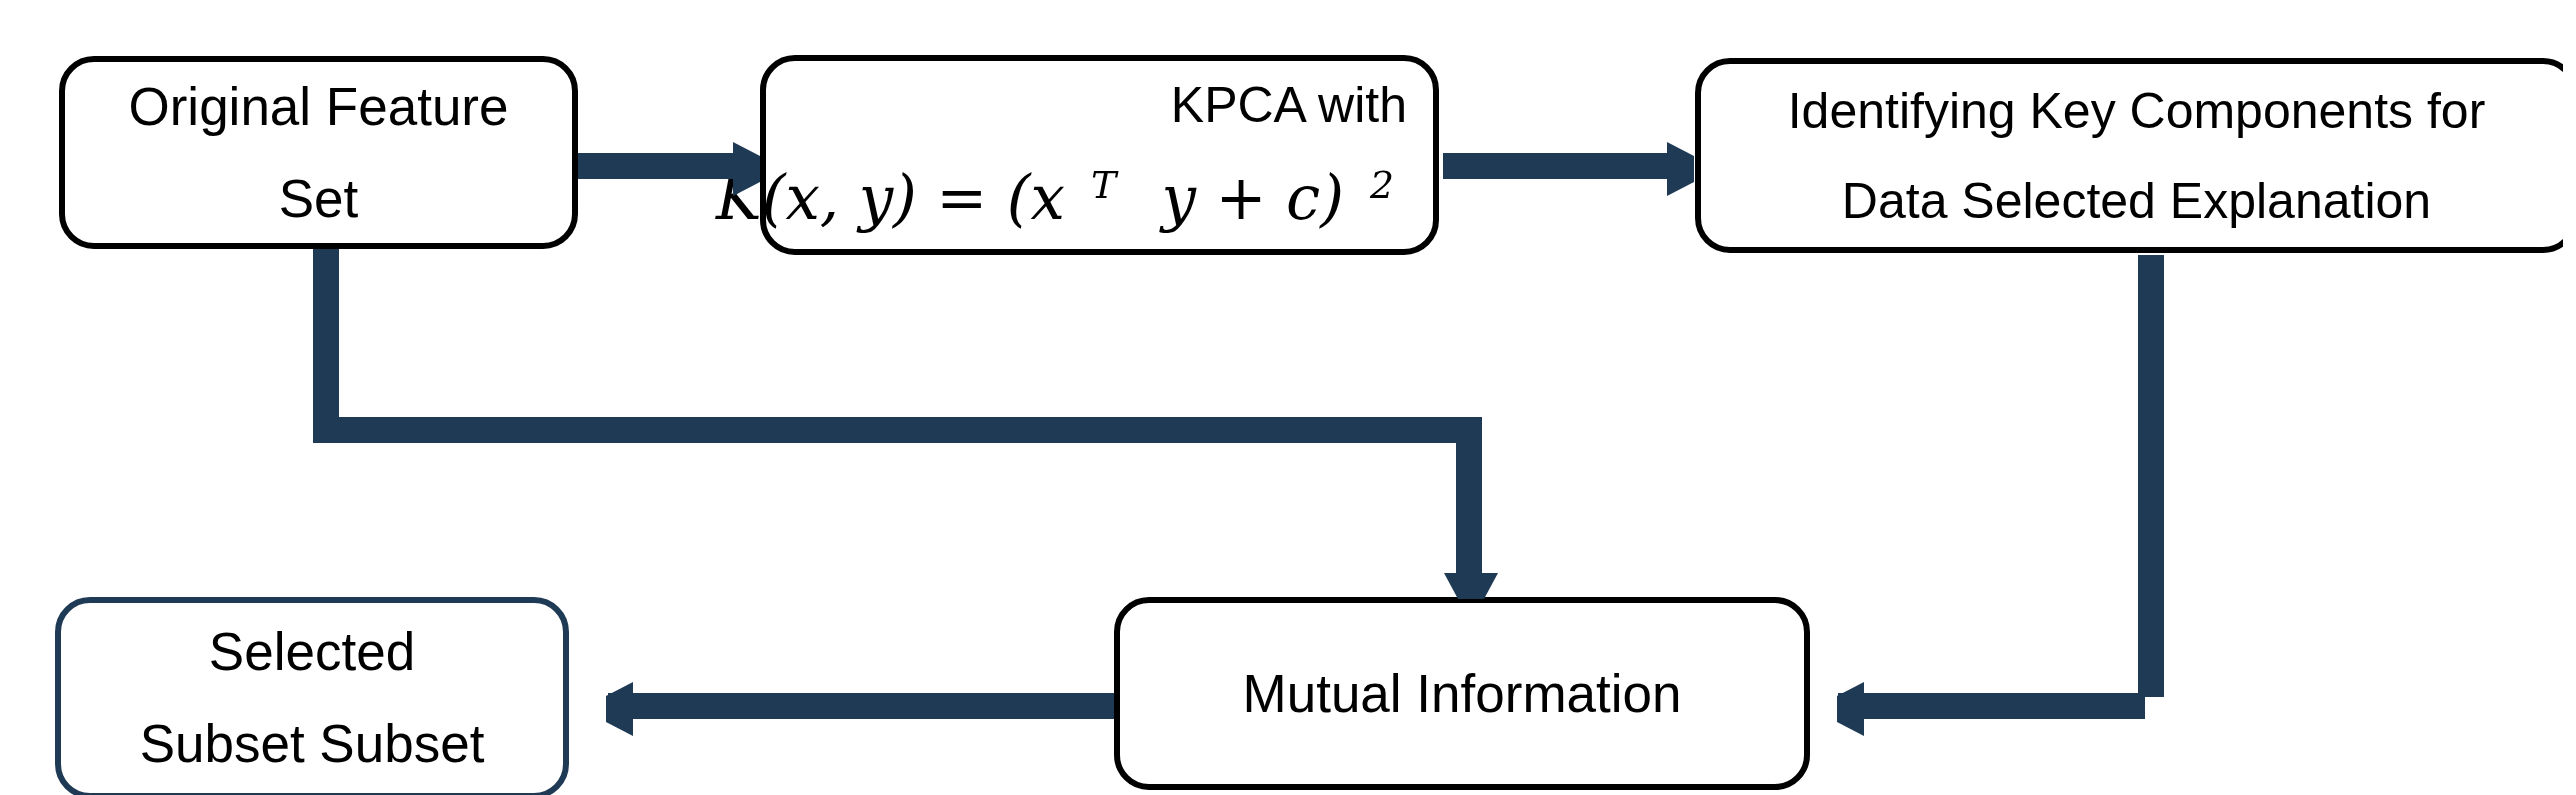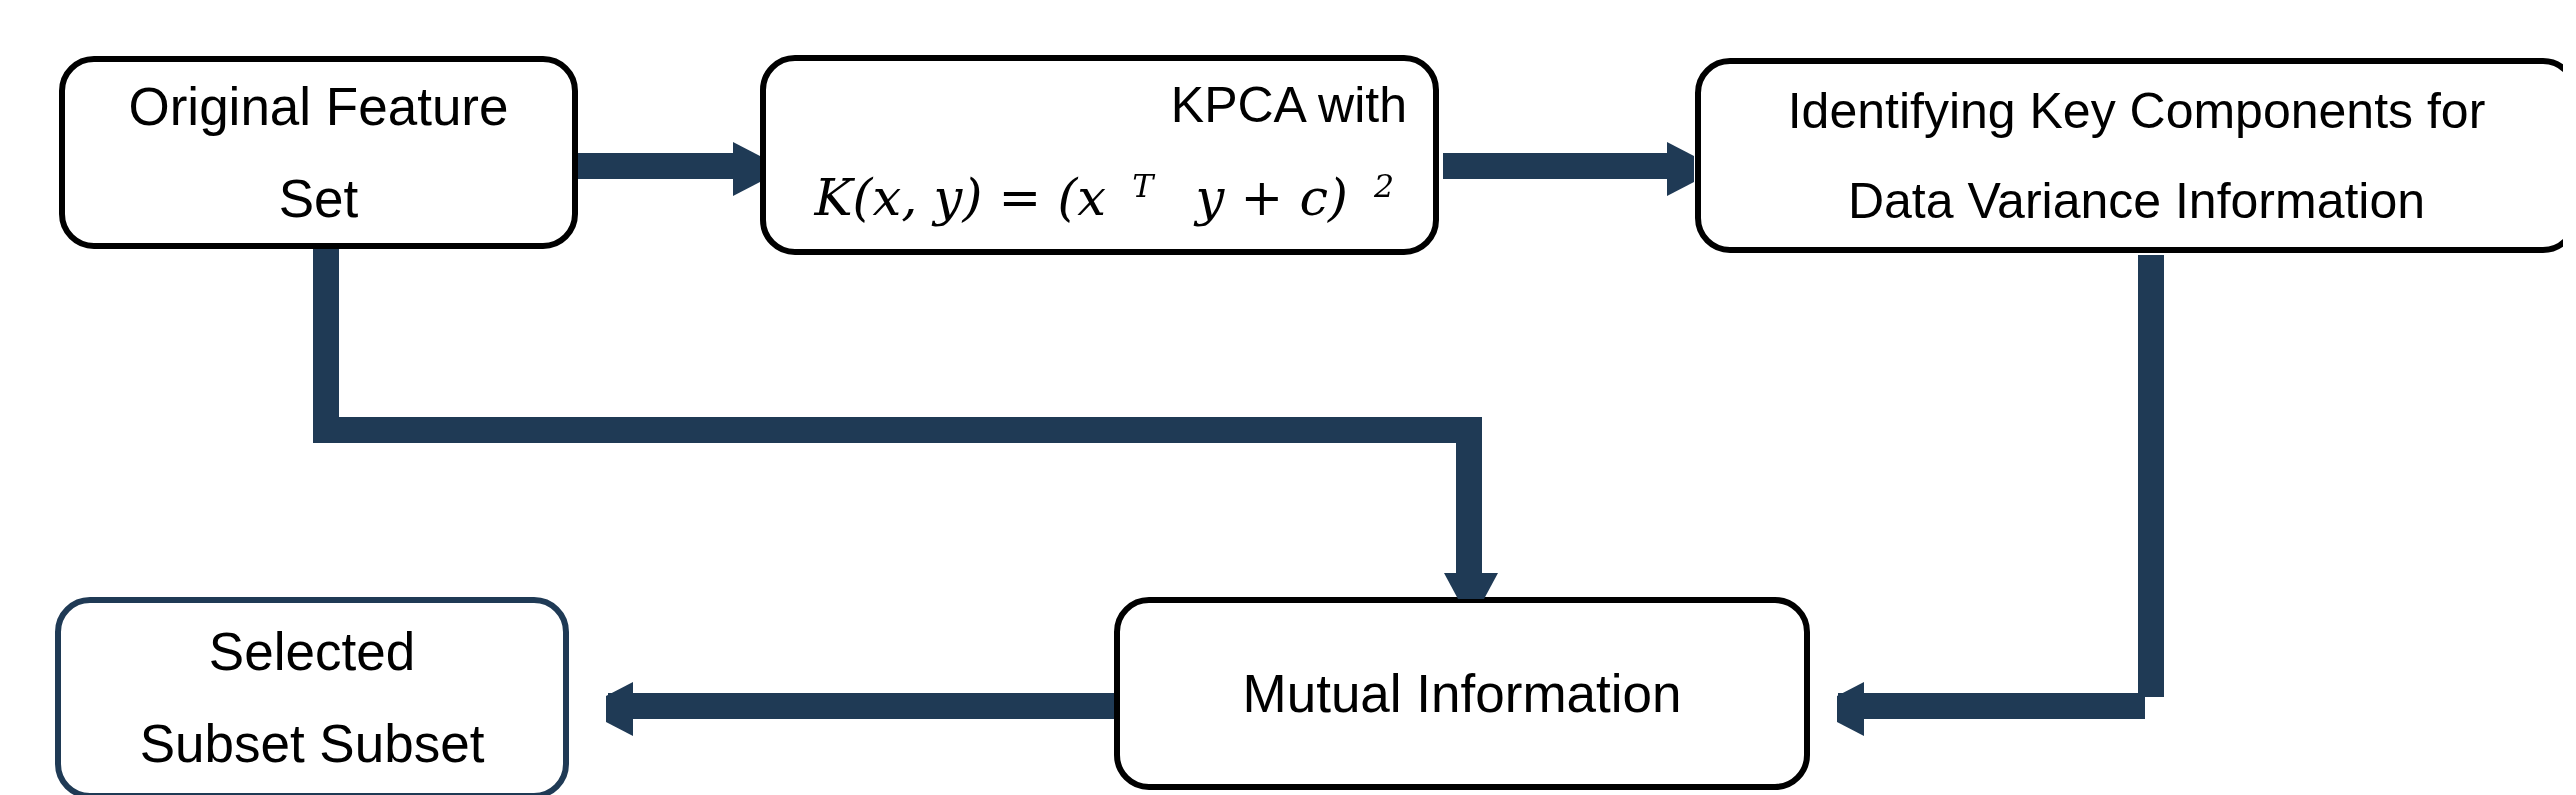--- a/index.html
+++ b/index.html
@@ -38,21 +38,21 @@
   .node-original { left: 33px;   top: 30px;  width: 519px; height: 193px; font-size: 53px; line-height: 66px; }
   .node-kpca     { left: 734px;  top: 29px;  width: 679px; height: 200px; align-items: flex-end; }
   .node-identify { left: 1669px; top: 32px;  width: 883px; height: 195px; font-size: 50px; line-height: 64px; }
   .node-mutual   { left: 1088px; top: 571px; width: 696px; height: 193px; font-size: 53px; line-height: 66px; }
   .node-selected { left: 29px;   top: 571px; width: 514px; height: 202px; font-size: 53px; line-height: 66px; }
 
   .kpca-title { font-size: 50px; line-height: 59px; }
   .kpca-formula {
     font-family: "DejaVu Serif", serif;
     font-style: italic;
-    font-size: 51px;
+    font-size: 61px;
     line-height: 73px;
     white-space: pre;
   }
   .kpca-formula sup {
     font-size: 62%;
     vertical-align: super;
     line-height: 0;
   }
 
   
@@ -72,21 +72,21 @@
     <div>Set</div>
   </div>
 
   <div class="node node-kpca">
     <div class="kpca-title">KPCA with</div>
     <div class="kpca-formula"><span>K(x, y) = (x</span><sup>T</sup><span> y + c)</span><sup>2</sup></div>
   </div>
 
   <div class="node node-identify">
     <div>Identifying Key Components for</div>
-    <div>Data Variance Information</div>
+    <div>Data Selected Explanation</div>
   </div>
 
   <div class="node node-mutual">
     <div>Mutual Information</div>
   </div>
 
   <div class="node node--accent node-selected">
     <div>Selected</div>
     <div>Subset Subset</div>
   </div>

